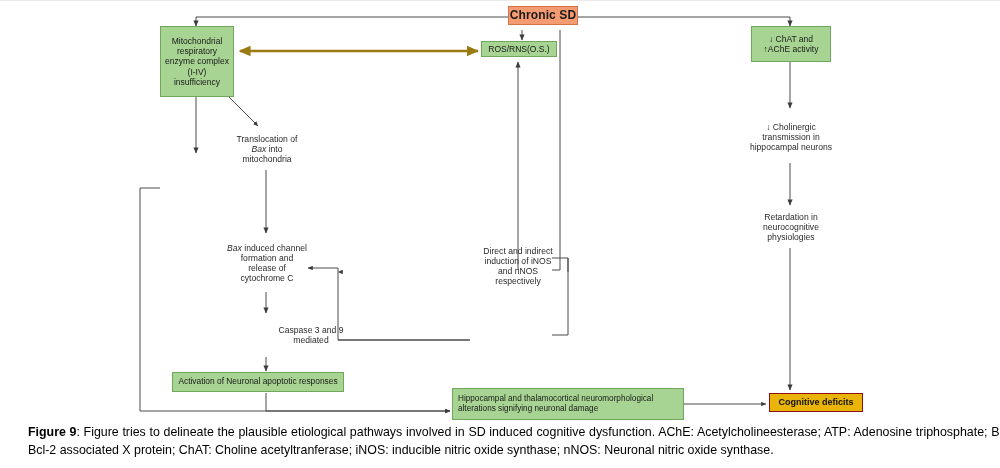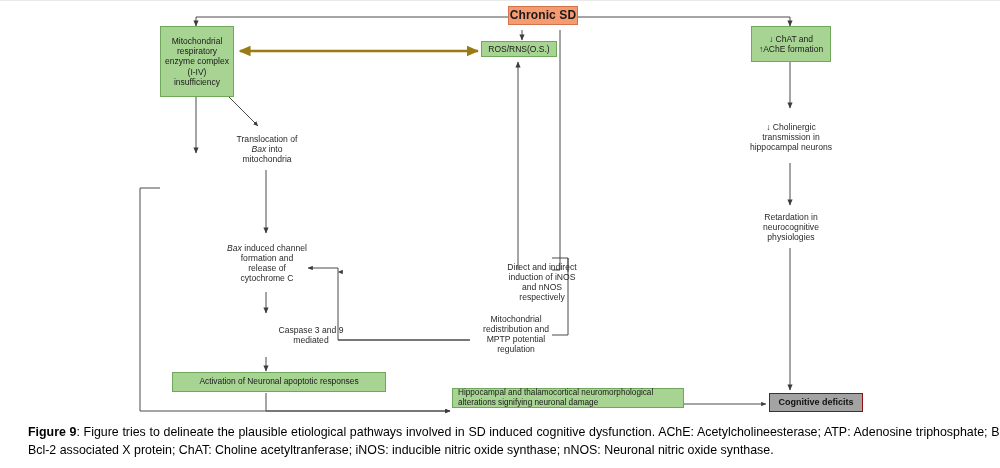--- a/index.html
+++ b/index.html
@@ -27,21 +27,21 @@
     padding:2px 4px;
   }
   .box-orange{
     background:#f59b72;
     border:1px solid #d4724a;
     font-weight:bold;
     font-size:12px;
     letter-spacing:.1px;
   }
   .box-red{
-    background:#a3a3a3;
+    background:#eab308;
     border:1px solid #8e0f0f;
     font-weight:bold;
     font-size:9px;
     color:#111;
   }
   .plain{
     font-size:8.6px;
     color:#2a2a2a;
     background:transparent;
     border:none;
@@ -151,57 +151,54 @@
 
   <div class="node box" style="left:160px;top:26px;width:74px;height:71px;">
     <span>Mitochondrial respiratory enzyme complex (I-IV) insufficiency</span>
   </div>
 
   <div class="node box" style="left:481px;top:41px;width:76px;height:16px;">
     <span>ROS/RNS(O.S.)</span>
   </div>
 
   <div class="node box" style="left:751px;top:26px;width:80px;height:36px;">
-    <span>↓ ChAT and ↑AChE formation</span>
+    <span>↓ ChAT and ↑AChE activity</span>
   </div>
 
   <div class="node plain" style="left:228px;top:128px;width:78px;height:42px;">
     <span>Translocation of <i>Bax</i> into mitochondria</span>
   </div>
 
   <div class="node plain" style="left:748px;top:110px;width:86px;height:54px;">
     <span>↓ Cholinergic transmission in hippocampal neurons</span>
   </div>
 
 
   <div class="node plain" style="left:226px;top:234px;width:82px;height:58px;">
     <span><i>Bax</i> <span>induced channel formation and release of cytochrome C</span></span>
   </div>
 
   <div class="node plain" style="left:748px;top:206px;width:86px;height:42px;">
     <span>Retardation in neurocognitive physiologies</span>
   </div>
 
-  <div class="node plain" style="left:502px;top:238px;width:80px;height:56px;margin-top:16px;">
+  <div class="node plain" style="left:478px;top:238px;width:80px;height:56px;">
     <span>Direct and indirect induction of iNOS and nNOS respectively</span>
   </div>
 
   <div class="node plain" style="left:230px;top:314px;width:74px;height:42px;margin-left:44px;">
     <span>Caspase 3 and 9 mediated</span>
   </div>
 
-  <div class="node plain" style="left:470px;top:306px;width:92px;height:56px;">
-    <span>Mitochondrial redistribution and MPTP potential regulation</span>
-  </div>
-
-  <div class="node box" style="left:172px;top:372px;width:214px;height:20px;font-size:8.4px;">
+
+  <div class="node box" style="left:172px;top:372px;width:172px;height:20px;font-size:8.4px;">
     <span>Activation of Neuronal apoptotic responses</span>
   </div>
 
-  <div class="node box" style="left:452px;top:388px;width:232px;height:20px;font-size:8.2px;text-align:left;justify-content:flex-start;padding-left:5px;">
+  <div class="node box" style="left:452px;top:388px;width:232px;height:32px;font-size:8.2px;text-align:left;justify-content:flex-start;padding-left:5px;">
     <span>Hippocampal and thalamocortical neuromorphological alterations signifying neuronal damage</span>
   </div>
 
   <div class="node box-red" style="left:769px;top:393px;width:94px;height:19px;">
     <span>Cognitive deficits</span>
   </div>
 
 </div>
 
 <div id="caption">

